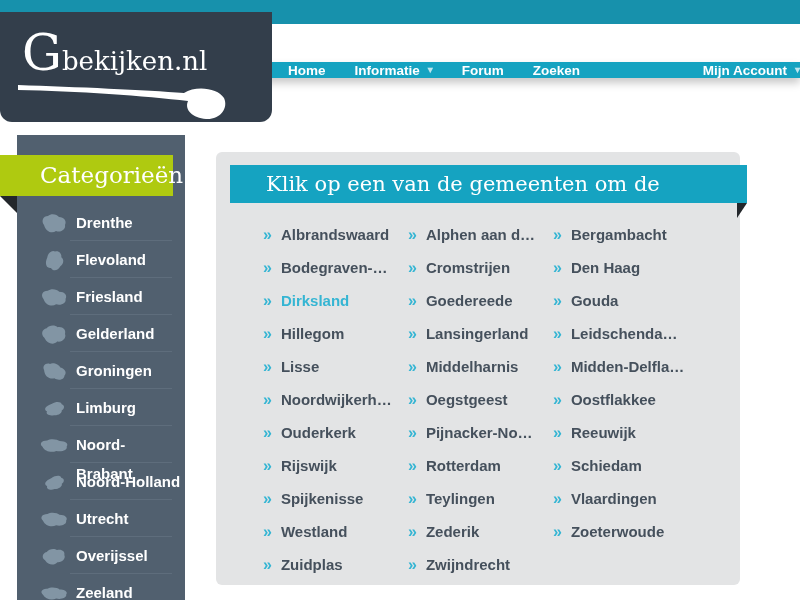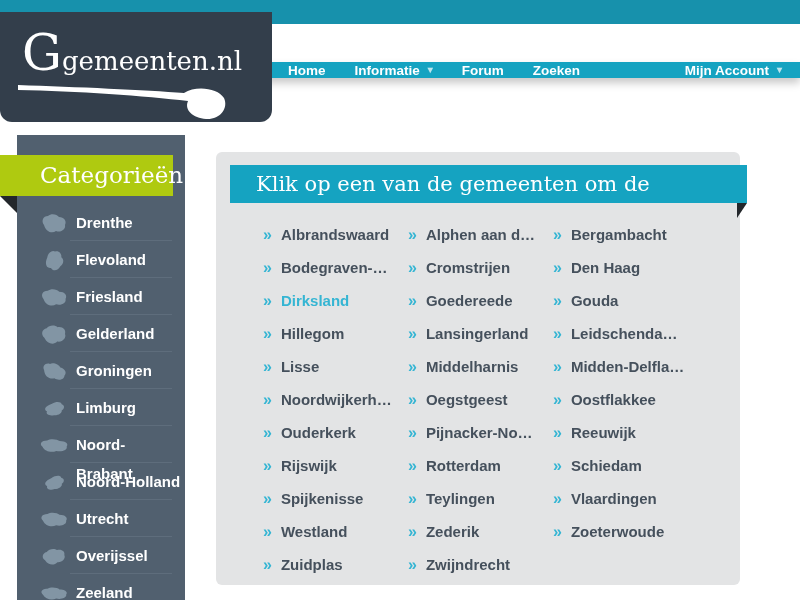--- a/index.html
+++ b/index.html
@@ -11,21 +11,21 @@
     background:var(--top-strip,#1791AC); }
 
   
   .navbar { position:absolute; left:0; top:62px; width:800px; height:16px;
     background:var(--nav-cyan,#15A3C1); box-shadow:0 5px 8px rgba(0,0,0,.22);
     display:flex; align-items:center; z-index:3; }
   .nav-left { display:flex; gap:29px; margin-left:288px; align-items:center; }
   .nav-link { color:#fff; font-weight:bold; font-size:13.5px; display:flex;
     align-items:center; gap:8px; cursor:pointer; white-space:nowrap; }
   .caret { font-size:10px; color:rgba(255,255,255,.72); line-height:1; }
-  .nav-account { margin-left:auto; margin-right:18px; }
+  .nav-account { margin-left:auto; }
 
   
   .logo-box { position:absolute; left:0; top:12px; width:272px; height:110px;
     background:var(--logo-bg,#333E4B); border-radius:0 0 12px 12px; z-index:5; }
   .logo-text { position:absolute; left:22px; top:14px; display:flex; align-items:baseline;
     color:#fff; font-family:"DejaVu Serif", serif; }
   .logo-g { font-size:50px; line-height:1.1; }
   .logo-rest { font-size:26px; }
   .shovel { position:absolute; left:16px; top:70px; }
 
@@ -56,21 +56,21 @@
   .side-item:nth-child(11) svg{transform:scale(1.1,.65);}
   .side-label { color:#fff; font-weight:bold; font-size:15px; line-height:29px; width:116px; }
   .side-item:nth-child(7) .side-label { width:70px; }
 
   
   .panel { position:absolute; left:216px; top:152px; width:524px; height:433px;
     background:var(--panel-bg,#E3E4E5); border-radius:6px; z-index:2; }
   .panel-ribbon { position:absolute; left:14px; top:13px; width:517px; height:38px;
     background:var(--nav-cyan,#15A3C1); z-index:2; }
   .panel-title1 { display:block; color:#fff; font-family:"DejaVu Serif", serif;
-    font-size:21px; line-height:38px; padding-left:26px; white-space:nowrap; }
+    font-size:21px; line-height:38px; padding-left:36px; white-space:nowrap; }
   .panel-fold { position:absolute; left:507px; top:38px; width:10px; height:15px;
     background:var(--fold-dark,#23272B); clip-path:polygon(0 0,100% 0,0 100%); }
   .panel-title2 { position:absolute; left:40px; top:51px; color:#fff;
     font-family:"DejaVu Serif", serif; font-size:21px; line-height:36px; white-space:nowrap; z-index:2; }
 
   .muni-grid { position:absolute; left:47px; top:66px; display:grid;
     grid-template-columns:145px 145px 170px; grid-auto-rows:33px; align-items:center; }
   .muni { display:flex; align-items:center; gap:9px; cursor:pointer; }
   .chev { color:var(--accent-cyan,#35B5D3); font-weight:bold; font-size:16px; line-height:1; }
   .muni-label { color:var(--link-text,#45505C); font-weight:bold; font-size:15px; white-space:nowrap; }
@@ -101,21 +101,21 @@
     </div>
     <span class="nav-link nav-account">
         <span>Mijn Account</span>
         <span class="caret">▾</span>
       </span>
   </nav>
 
   <div class="logo-box">
     <div class="logo-text">
       <span class="logo-g">G</span>
-        <span class="logo-rest">gemeenten.nl</span>
+        <span class="logo-rest">bekijken.nl</span>
     </div>
     <div class="shovel">
       <svg width="220" height="40" viewBox="0 0 220 40">
         <path fill="#ffffff" d="M2,3 C60,5 130,8 168,11 C180,3 202,6 208,16 C213,27 203,38 190,37 C177,36 168,28 172,19 C130,14 60,9 2,8 Z"></path>
       </svg>
     </div>
   </div>
 
   <aside class="sidebar">
     <ul class="side-list">

